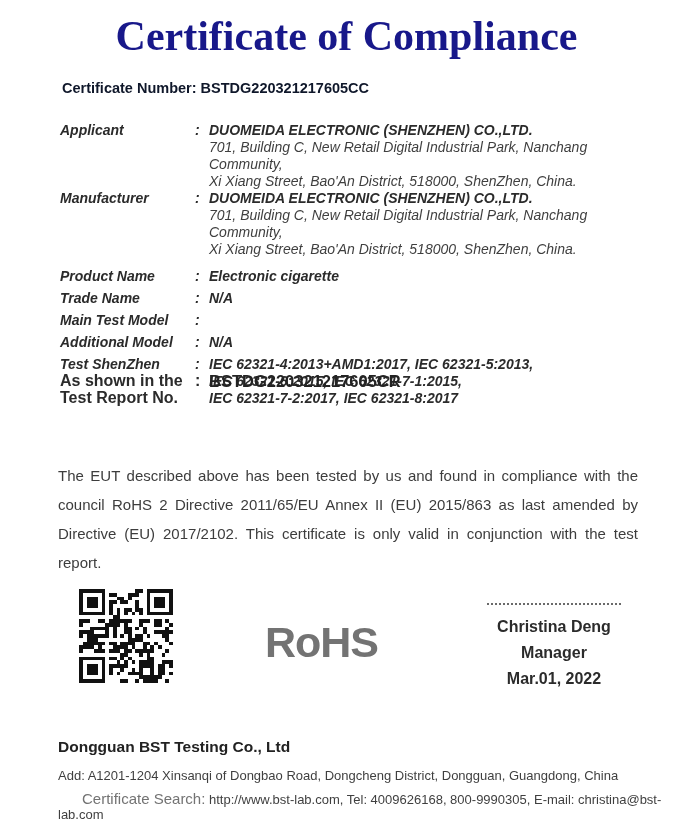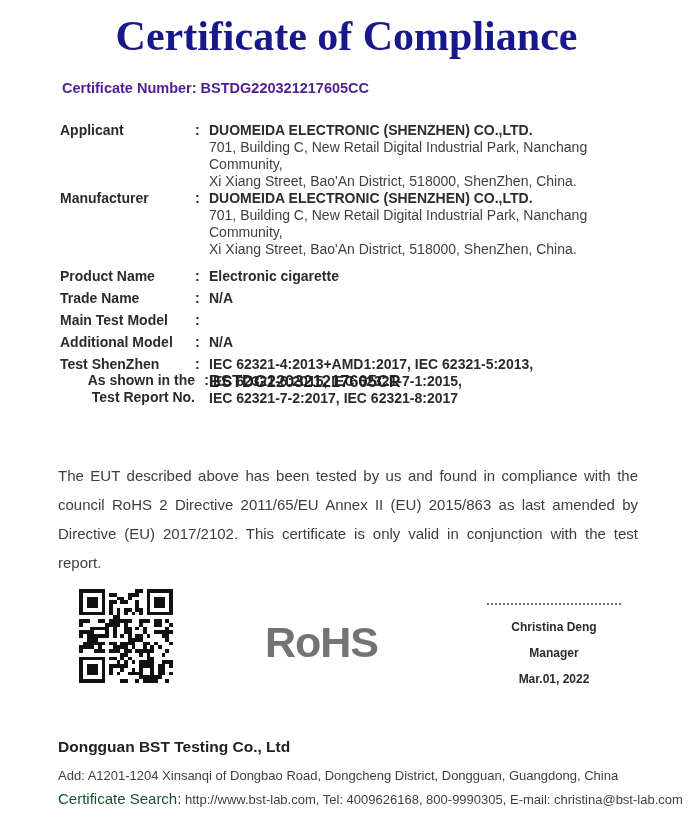--- a/index.html
+++ b/index.html
@@ -4,53 +4,53 @@
 <style>
   * { margin:0; padding:0; box-sizing:border-box; }
   html,body { background:#ffffff; }
   body { font-family:"Liberation Sans","DejaVu Sans",sans-serif; color:#303030; }
   #page { position:relative; width:693px; height:828px; background:#ffffff; overflow:hidden; margin:0 auto; }
 
   .title { position:absolute; top:12px; left:0; width:100%; text-align:center;
            font-family:"Liberation Serif","DejaVu Serif",serif; font-weight:bold;
            font-size:42px; color:#18188a; letter-spacing:0px; }
 
-  .certnum { position:absolute; top:80px; left:62px; font-size:14.5px; font-weight:bold; color:#4c1d95; }
+  .certnum { position:absolute; top:80px; left:62px; font-size:14.5px; font-weight:bold; color:#0f172a; }
   .certnum span { font-weight:bold; }
 
   .info { position:absolute; top:122px; left:60px; width:586px; }
-  .row { display:grid; grid-template-columns:135px 14px 1fr; font-size:14px; line-height:17px; }
+  .row { display:grid; grid-template-columns:135px 14px 1fr; font-size:14px; line-height:17px;font-style:italic; }
   .row.gap { margin-bottom:5px; }
   .lbl { font-weight:bold; color:#2b2b2b; }
   .col { font-weight:bold; color:#2b2b2b; }
   .val { font-weight:bold; color:#2b2b2b; }
   .addr { font-weight:normal; color:#3f3f3f; }
 
   .report-row { position:absolute; top:372px; left:60px; width:586px;
                 display:grid; grid-template-columns:135px 14px 1fr; }
-  .report-row .lbl, .report-row .col { font-size:14px; line-height:17px;text-align:right; }
+  .report-row .lbl, .report-row .col { font-size:16px; line-height:17px; }
   .report-row .bigval { font-size:16.5px; font-weight:bold; color:#232323; line-height:19px; }
 
   .statement { position:absolute; top:417px; left:58px; width:580px;
                font-size:15px; line-height:29px; text-align:justify; color:#3d3d3d;margin-top:44px; }
 
   .qr { position:absolute; top:589px; left:79px; width:94px; height:94px; }
   .qr svg { width:94px; height:94px; shape-rendering:crispEdges; }
 
   .rohs { position:absolute; top:618px; left:265px; font-size:43px; font-weight:bold;
           color:#737373; letter-spacing:-1px; }
 
   .sign { position:absolute; top:603px; left:487px; width:134px; text-align:center;
           border-top:2px dotted #6a6a6a; padding-top:9px; }
-  .sign div { font-size:12px; font-weight:bold; color:#2b2b2b; line-height:26px; }
+  .sign div { font-size:16px; font-weight:bold; color:#2b2b2b; line-height:26px; }
 
   .footer-company { position:absolute; top:738px; left:58px; font-size:15.5px; font-weight:bold; color:#222; }
   .footer-add { position:absolute; top:768px; left:58px; font-size:13px; color:#3f3f3f; }
   .footer-search { position:absolute; top:790px; left:58px; font-size:13px; color:#3f3f3f; }
-  .footer-search .search-lbl { font-size:15px; color:#14532d; }
+  .footer-search .search-lbl { font-size:15px; color:#737373;margin-left:24px; }
 </style>
 </head>
 <body>
 
 <div id="page">
 
   <div class="title">Certificate of Compliance</div>
 
   <div class="certnum">
     <span>Certificate Number:</span>

